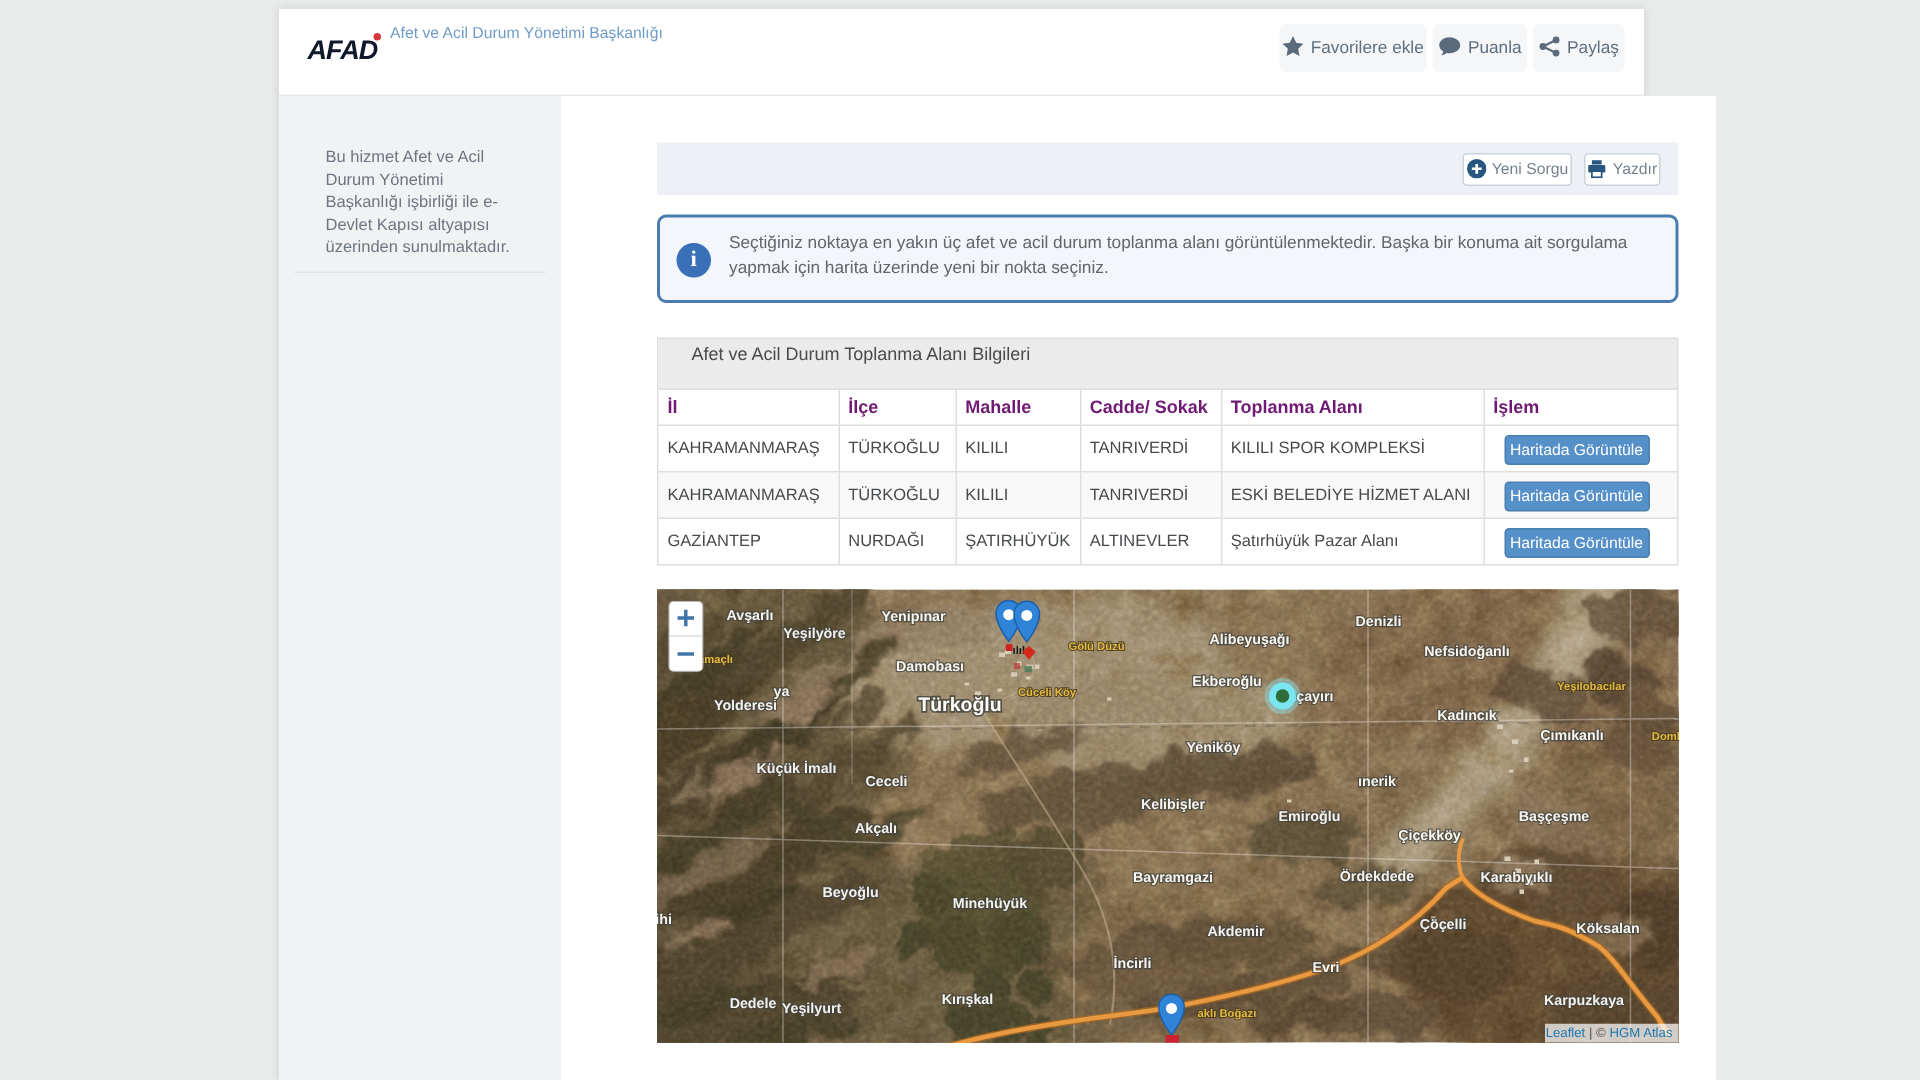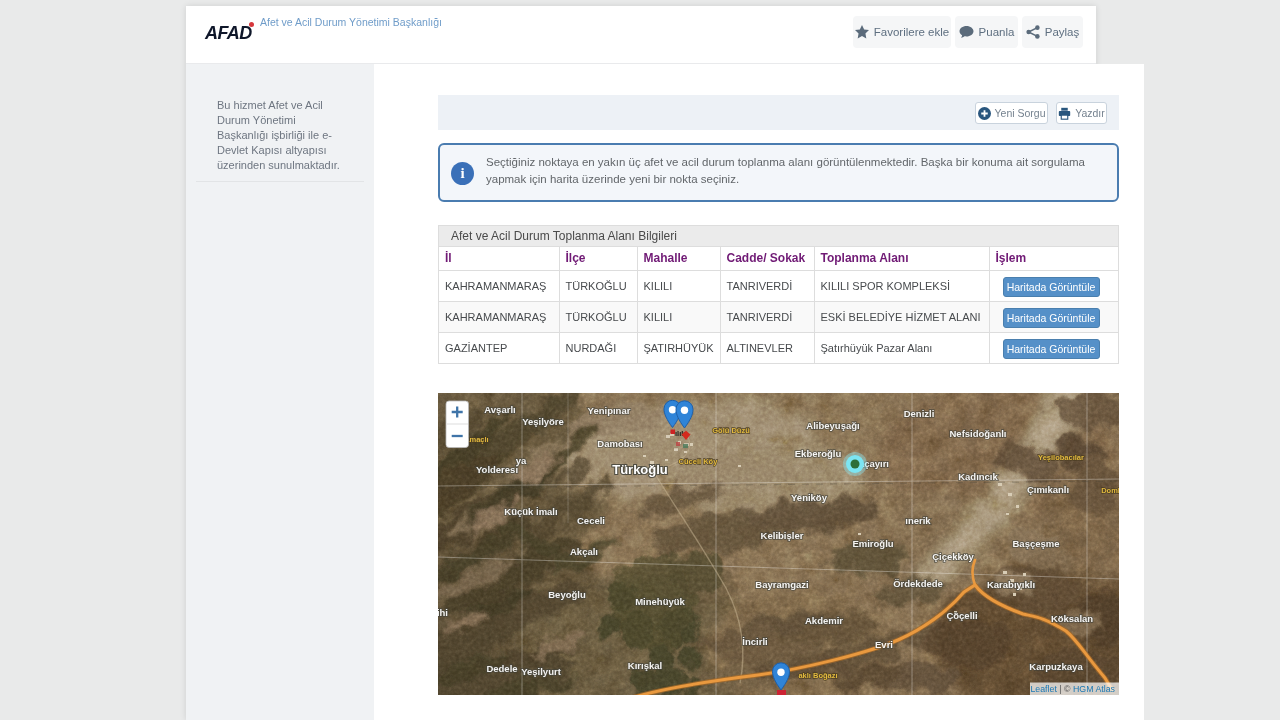--- a/index.html
+++ b/index.html
@@ -30,22 +30,22 @@
           border-radius:3px; font-size:10.5px; color:#75828f; line-height:20px; text-align:center; white-space:nowrap; }
   .tbtn svg { vertical-align:-3px; margin-right:4px; }
   .alert { position:absolute; left:24px; top:79px; width:681px; height:59px; background:#f3f6fa;
            border:2px solid #4a7cb0; border-radius:6px; }
   .ainfo { position:absolute; left:11px; top:17px; width:23px; height:23px; border-radius:50%;
            background:#3a70b8; color:#fff; text-align:center; font-size:15px; line-height:23px;
            font-weight:bold; font-family:"Liberation Serif",serif; }
   .atext { position:absolute; left:46px; top:9px; width:640px; font-size:11.5px; line-height:17px; color:#62666a; white-space:nowrap; }
   
   .panel { position:absolute; left:24px; top:161px; width:681px; border:1px solid #ddd; }
-  .phead { height:21px; background:#ebebeb; border-bottom:1px solid #ddd; font-size:12px;
-           color:#4a4a4a; line-height:21px; padding-left:12px; }
+  .phead { height:34px; background:#ebebeb; border-bottom:1px solid #ddd; font-size:12px;
+           color:#4a4a4a; line-height:21px; padding-left:22px; }
   table { border-collapse:collapse; width:100%; table-layout:fixed; }
   th,td { border-left:1px solid #ddd; border-bottom:1px solid #ddd; padding:0 0 0 6px;
           overflow:hidden; white-space:nowrap; }
   th:first-child, td:first-child { border-left:none; }
   th { height:23px; text-align:left; color:#701a75; font-weight:bold; font-size:12px; }
   td { height:31px; color:#474a4d; font-size:11px; }
   tr.alt td { background:#f9f9f9; }
   tr:last-child td { border-bottom:none; }
   .mapbtn { display:inline-block; width:97px; height:20px; background:#5590c8; border:1px solid #4a7fae; border-radius:3px;
             color:#fff; font-size:10.5px; line-height:19px; text-align:center; margin-left:7px; position:relative; top:1px; }

